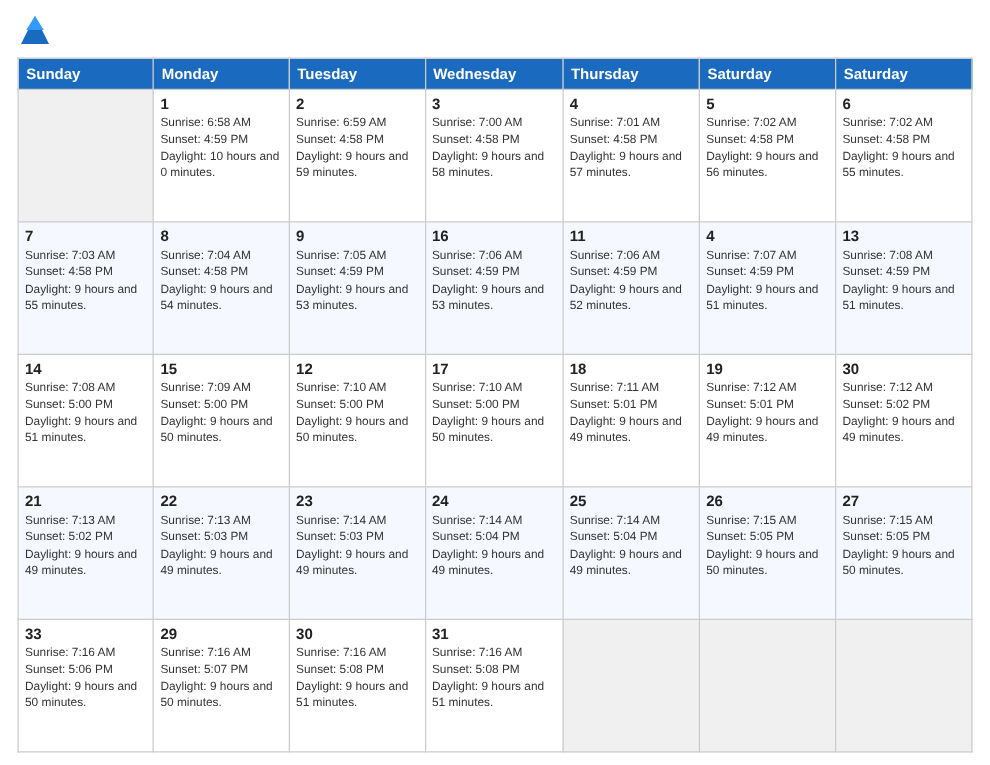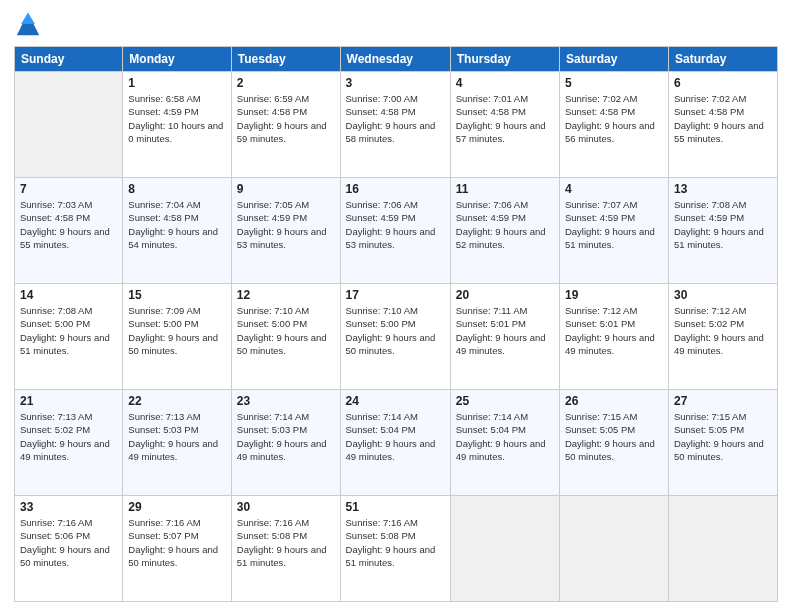--- a/index.html
+++ b/index.html
@@ -265,21 +265,21 @@
       </td>
           <td>
         <div class="day-number">17</div>
         <div class="day-info">
           Sunrise: 7:10 AM<br>
           Sunset: 5:00 PM<br>
           Daylight: 9 hours and 50 minutes.
         </div>
       </td>
           <td>
-        <div class="day-number">20</div>
+        <div class="day-number">18</div>
         <div class="day-info">
           Sunrise: 7:11 AM<br>
           Sunset: 5:01 PM<br>
           Daylight: 9 hours and 49 minutes.
         </div>
       </td>
           <td>
         <div class="day-number">19</div>
         <div class="day-info">
           Sunrise: 7:12 AM<br>
@@ -373,21 +373,21 @@
       </td>
           <td>
         <div class="day-number">30</div>
         <div class="day-info">
           Sunrise: 7:16 AM<br>
           Sunset: 5:08 PM<br>
           Daylight: 9 hours and 51 minutes.
         </div>
       </td>
           <td>
-        <div class="day-number">51</div>
+        <div class="day-number">31</div>
         <div class="day-info">
           Sunrise: 7:16 AM<br>
           Sunset: 5:08 PM<br>
           Daylight: 9 hours and 51 minutes.
         </div>
       </td>
           <td class="empty-cell"></td>
           <td class="empty-cell"></td>
           <td class="empty-cell"></td>
         </tr>

